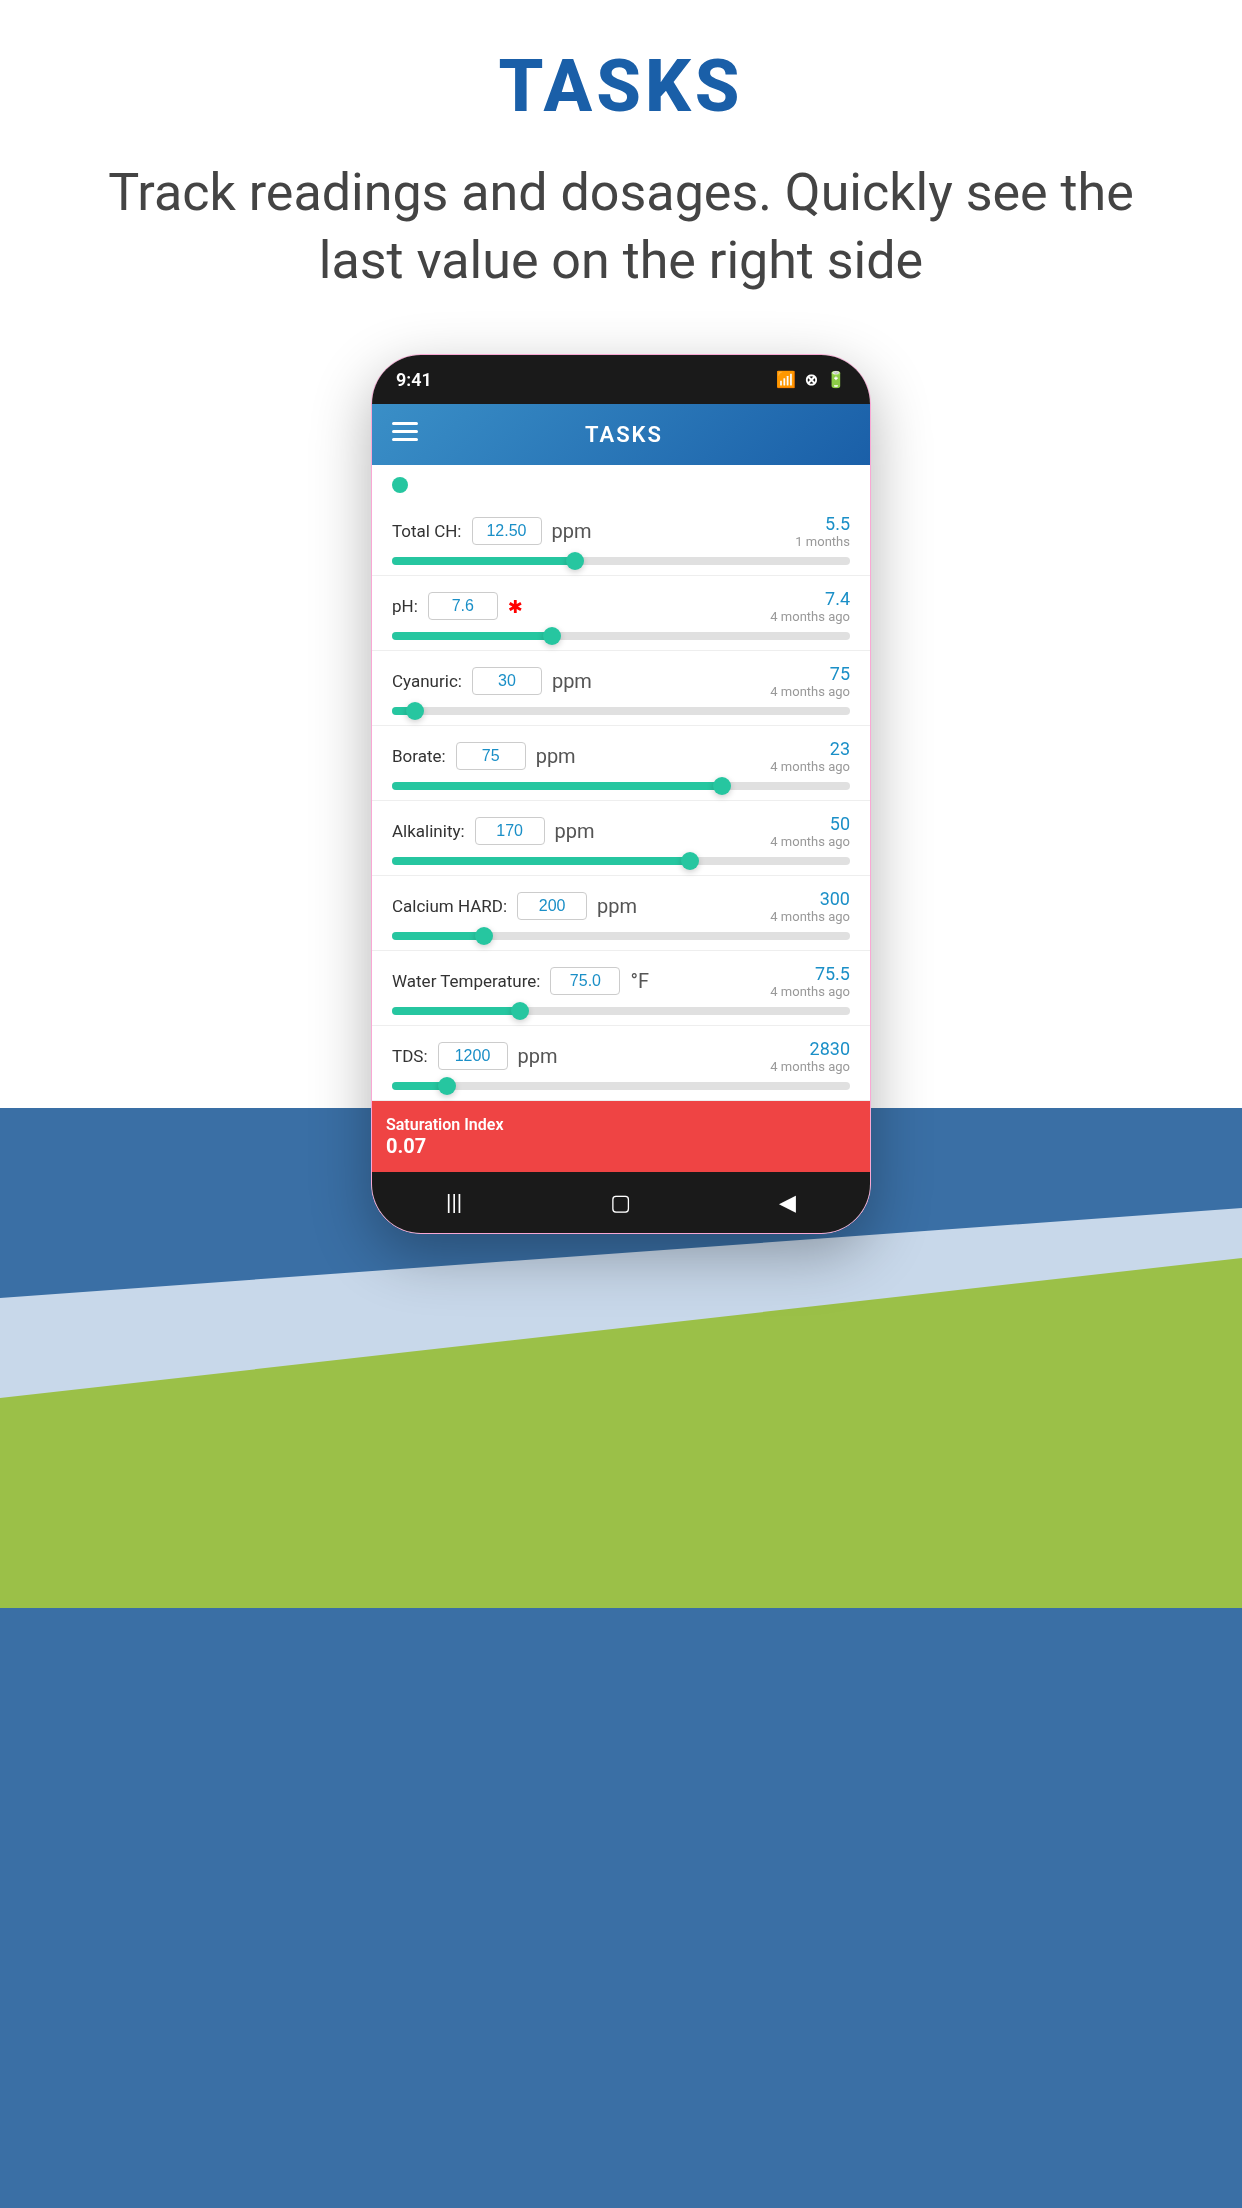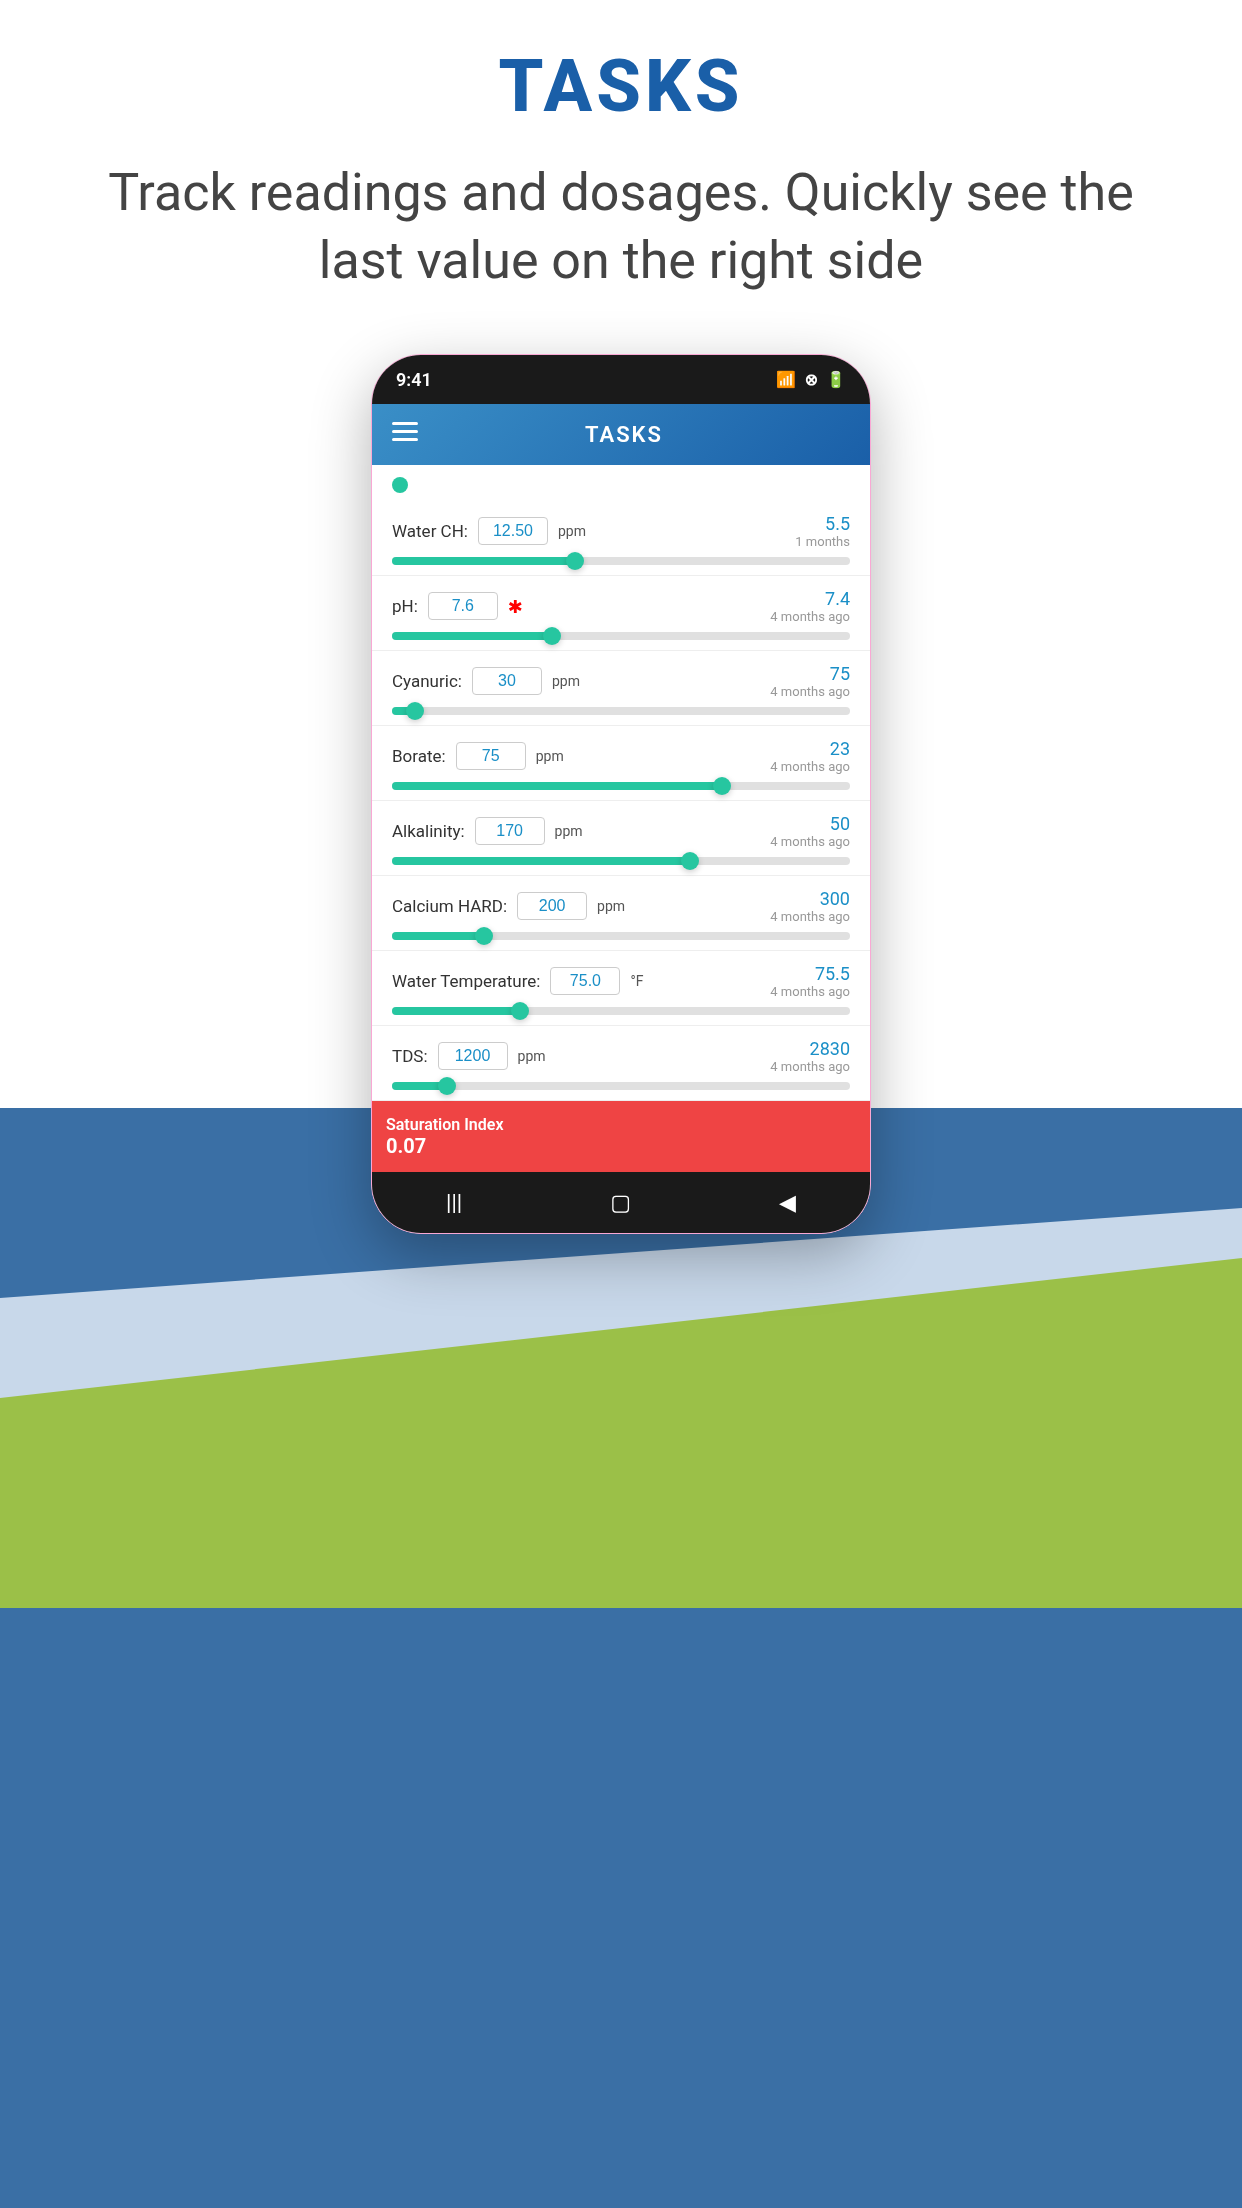--- a/index.html
+++ b/index.html
@@ -165,21 +165,21 @@
     .param-input {
       border: 1.5px solid #ccc;
       border-radius: 4px;
       padding: 4px 8px;
       font-size: 16px;
       color: #1a8fc7;
       width: 70px;
       text-align: center;
     }
     .param-unit {
-      font-size: 14px;
+      font-size: 20px;
       color: #555;
     }
     .red-star {
       color: red;
       font-size: 18px;
     }
     .param-right {
       text-align: right;
     }
     .param-last-value {
@@ -290,21 +290,21 @@
     <div class="app-content">
 
       <div class="green-dot-row">
         <span class="green-dot"></span>
       </div>
 
       <div id="params-container">
           <div class="param-row">
     <div class="param-header">
       <div class="param-left">
-        <span class="param-label">Water CH:</span>
+        <span class="param-label">Total CH:</span>
         <input class="param-input" value="12.50" readonly="" style="">
         <span class="param-unit">ppm</span>
 
       </div>
       <div class="param-right">
         <span class="param-last-value">5.5</span>
         <span class="param-last-time">1 months</span>
       </div>
     </div>
     <div class="slider-container">

